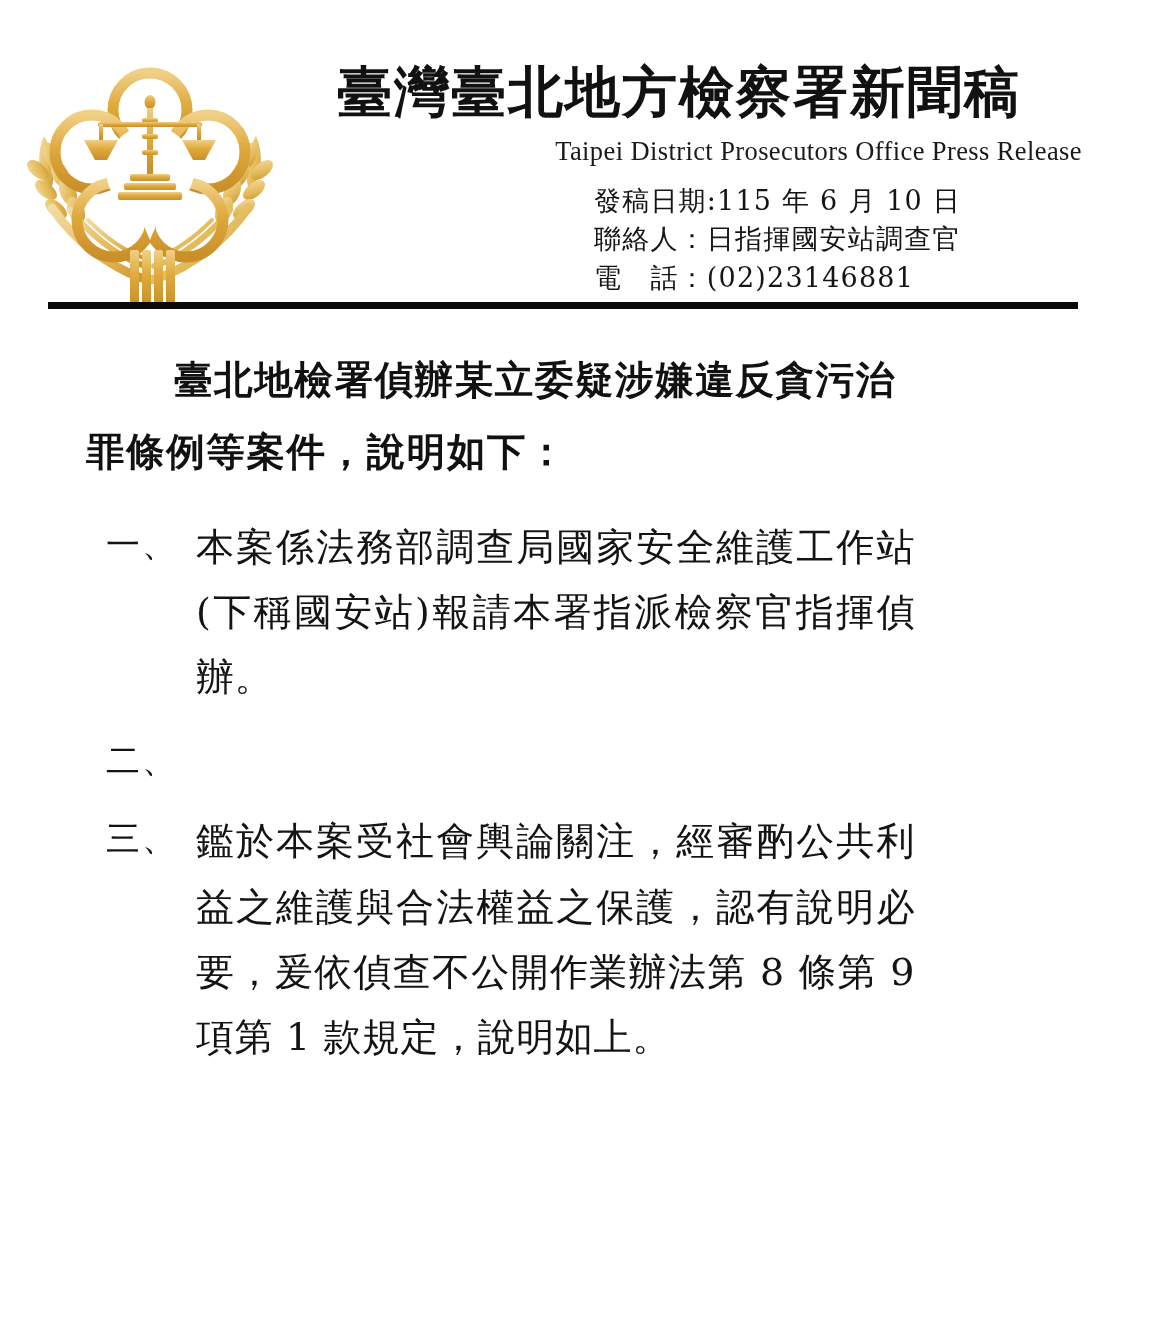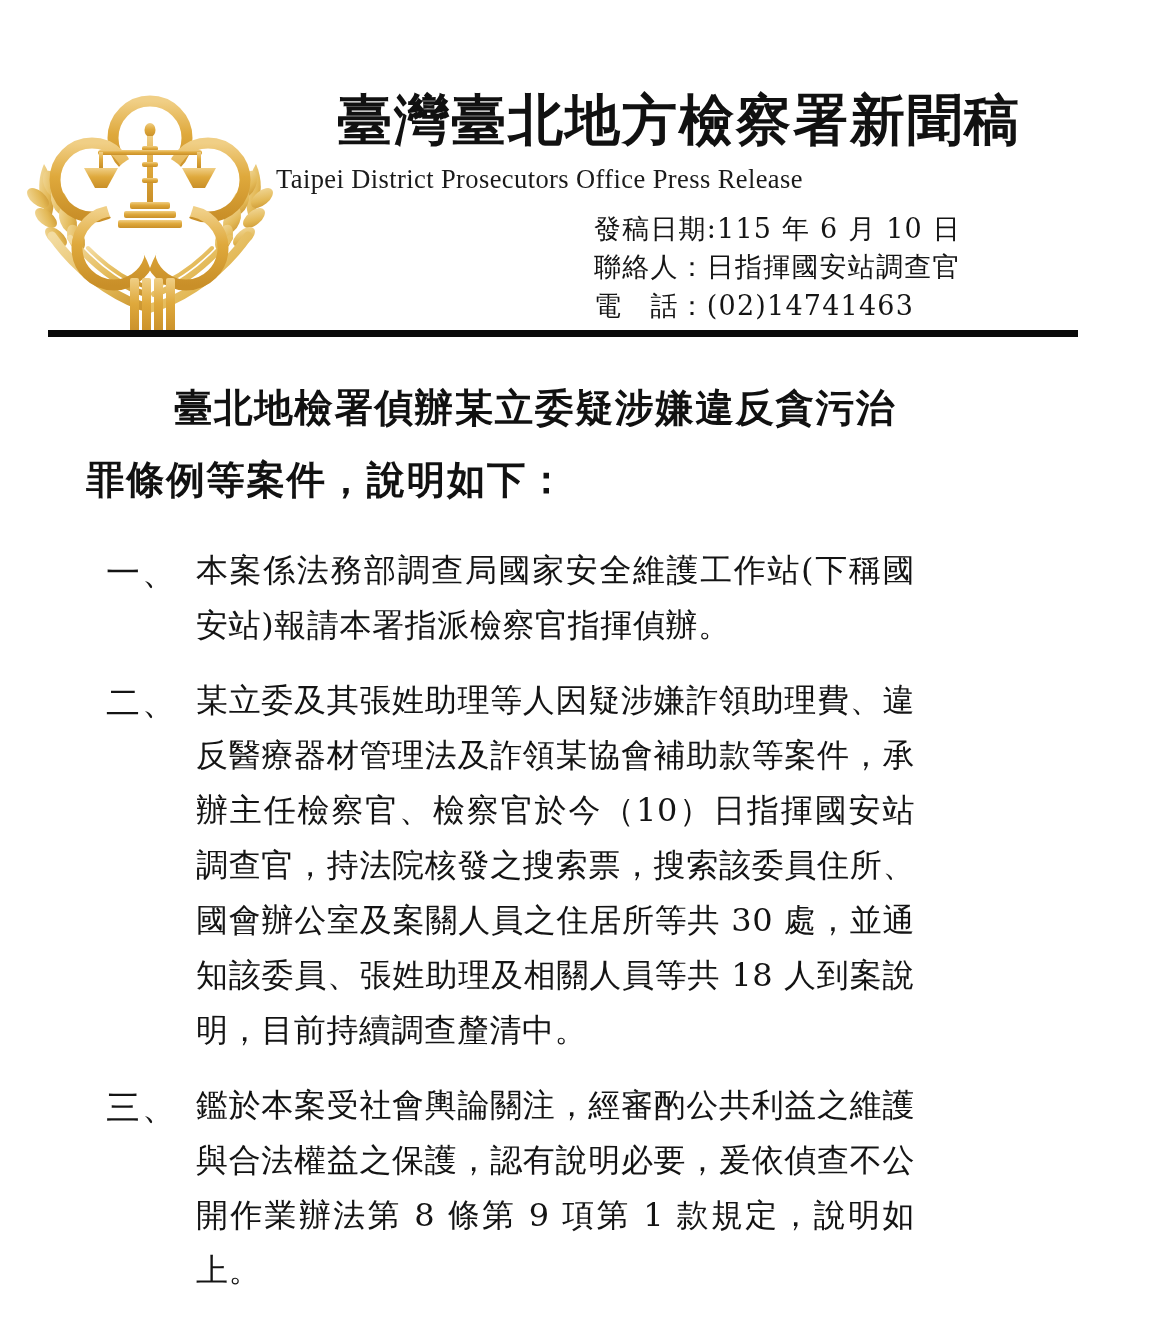--- a/index.html
+++ b/index.html
@@ -21,21 +21,20 @@
     position: relative;
     width: 1170px;
     height: 1325px;
     background: #ffffff;
   }
 
   
   .header {
     position: relative;
     height: 290px;
-    margin-top: 28px;
   }
 
   .emblem {
     position: absolute;
     left: 26px;
     top: 58px;
     width: 248px;
     height: 250px;
   }
   .emblem svg { display: block; width: 100%; height: 100%; }
@@ -57,21 +56,21 @@
     color: #111111;
     margin: 0;
     padding-right: 14px;
     white-space: nowrap;
   }
 
   .doc-title-en {
     font-family: "Liberation Serif", "DejaVu Serif", serif;
     font-size: 26.5px;
     line-height: 1.25;
-    text-align: left;
+    text-align: right;
     color: #1a1a1a;
     letter-spacing: 0.4px;
     margin: 10px 0 0 0;
     padding-right: 14px;
     white-space: nowrap;
   }
 
   .meta {
     margin-top: 14px;
     padding-left: 318px;
@@ -127,21 +126,21 @@
     font-family: "DejaVu Serif", "Liberation Serif", serif;
     font-size: 34px;
     line-height: 1.72;
     letter-spacing: 2px;
     color: #141414;
   }
 
   .item-body {
     flex: 1 1 auto;
     font-family: "DejaVu Serif", "Liberation Serif", serif;
-    font-size: 32px;
+    font-size: 38px;
     line-height: 1.72;
     letter-spacing: 0.6px;
     color: #141414;
     text-align: justify;
     text-justify: inter-character;
   }
 </style>
 </head>
 <body>
 
@@ -231,39 +230,38 @@
       </svg>
     </div>
 
     <div class="header-text">
       <h1 class="doc-title-zh">臺灣臺北地方檢察署新聞稿</h1>
       <div class="doc-title-en">Taipei District Prosecutors Office Press Release</div>
 
       <div class="meta">
         <div class="meta-line">發稿日期:115 年 6 月 10 日</div>
         <div class="meta-line">聯絡人：日指揮國安站調查官</div>
-        <div class="meta-line">電　話：(02)14741463</div>
+        <div class="meta-line">電　話：(02)23146881</div>
       </div>
     </div>
 
     <div class="rule"></div>
   </div>
 
   <div class="body-wrap">
 
     <p class="headline">臺北地檢署偵辦某立委疑涉嫌違反貪污治罪條例等案件，說明如下：</p>
 
     <div class="item">
       <div class="item-marker">一、</div>
       <div class="item-body">本案係法務部調查局國家安全維護工作站(下稱國安站)報請本署指派檢察官指揮偵辦。</div>
     </div>
 
     <div class="item">
       <div class="item-marker">二、</div>
-      <div class="item-body">某立委及其張姓助理等人因疑涉嫌詐領助理費、違反醫療器材管理法及詐領某協會補助款等案件，承辦主任檢察官、檢察官於今（10）日指揮國安站調查官，持法院核發之搜索票，搜索該委員住所、國會辦公室及案關人員之住居所等共 30 處，並通知該委員、張姓助理及相關人員等共 18 人到案說明，目前持續調查釐清中。</div>
     </div>
 
     <div class="item">
       <div class="item-marker">三、</div>
       <div class="item-body">鑑於本案受社會輿論關注，經審酌公共利益之維護與合法權益之保護，認有說明必要，爰依偵查不公開作業辦法第 8 條第 9 項第 1 款規定，說明如上。</div>
     </div>
 
   </div>
 </div>
 

